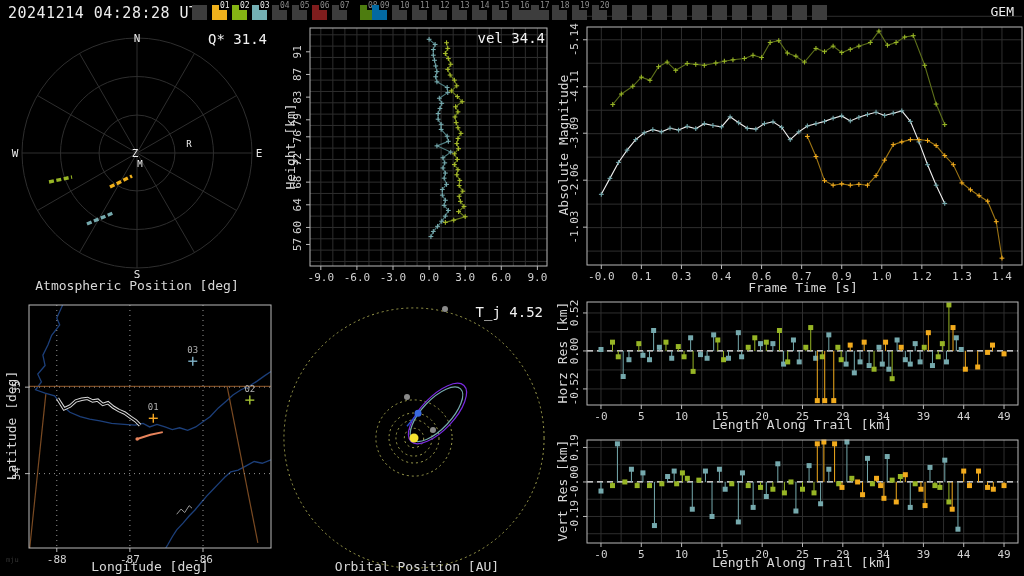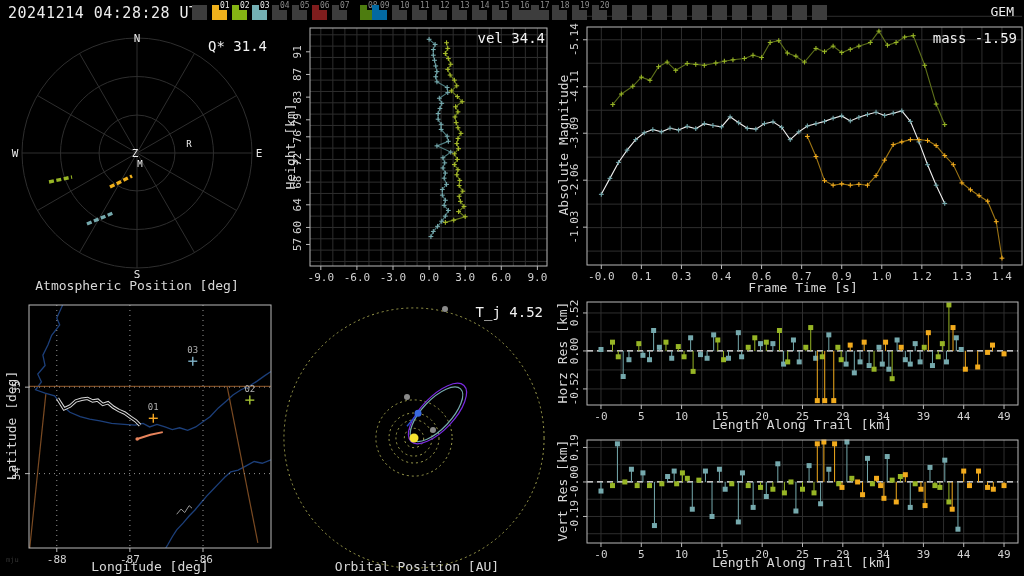--- a/index.html
+++ b/index.html
@@ -1117,27 +1117,26 @@
       <div class="tab" style="left: 672px; background: rgb(61, 61, 61);"></div>
       <div class="tab" style="left: 692px; background: rgb(61, 61, 61);"></div>
       <div class="tab" style="left: 712px; background: rgb(61, 61, 61);"></div>
       <div class="tab" style="left: 732px; background: rgb(61, 61, 61);"></div>
       <div class="tab" style="left: 752px; background: rgb(61, 61, 61);"></div>
       <div class="tab" style="left: 772px; background: rgb(61, 61, 61);"></div>
       <div class="tab" style="left: 792px; background: rgb(61, 61, 61);"></div>
       <div class="tab" style="left: 812px; background: rgb(61, 61, 61);"></div>
     </div>
 
-  <div class="badge" style="left:167px;top:38px;width:100px">Q* 31.4</div>
+  <div class="badge" style="left:167px;top:31px;width:100px">Q* 31.4</div>
   <div class="axlabel" style="left:12px;top:278px;width:250px">Atmospheric Position [deg]</div>
 
   <div class="badge" style="left:445px;top:30px;width:100px">vel 34.4</div>
   <div class="axlabel rot" style="left:220px;top:139px;width:140px">Height [km]</div>
 
-  <div class="badge" style="left:867px;top:30px;width:150px">mass -1.59</div>
   <div class="axlabel" style="left:703px;top:280px;width:200px">Frame Time [s]</div>
   <div class="axlabel rot" style="left:493px;top:138px;width:140px">Absolute Magnitude</div>
 
   <div class="axlabel" style="left:50px;top:559px;width:200px">Longitude [deg]</div>
   <div class="axlabel rot" style="left:-59px;top:418px;width:140px">Latitude [deg]</div>
   <div id="watermark">mju</div>
 
   <div class="badge" style="left:443px;top:304px;width:100px">T_j 4.52</div>
   <div class="axlabel" style="left:317px;top:559px;width:200px">Orbital Position [AU]</div>
 

